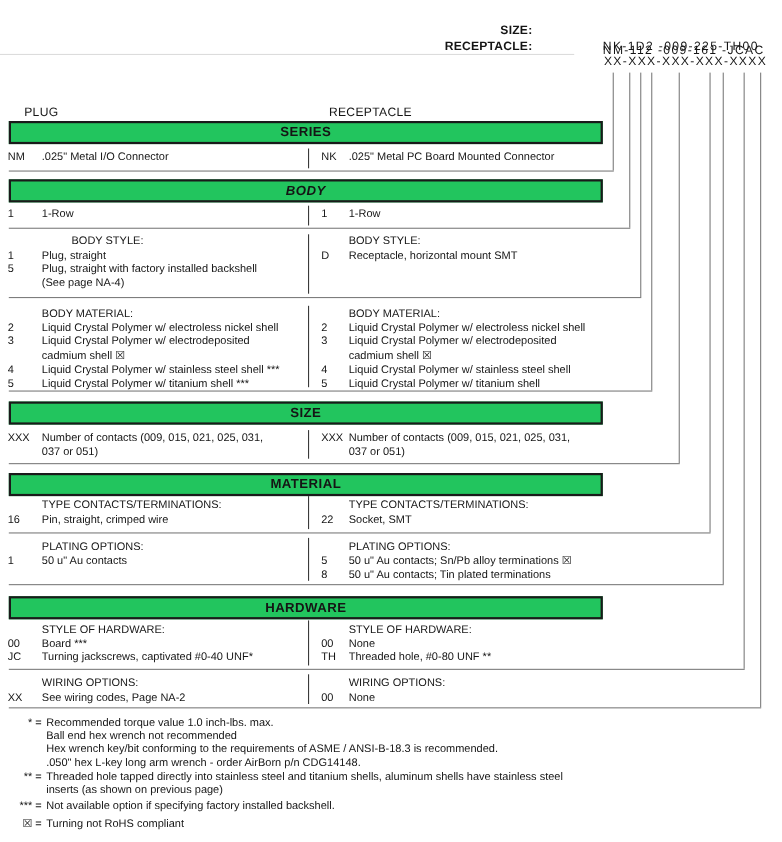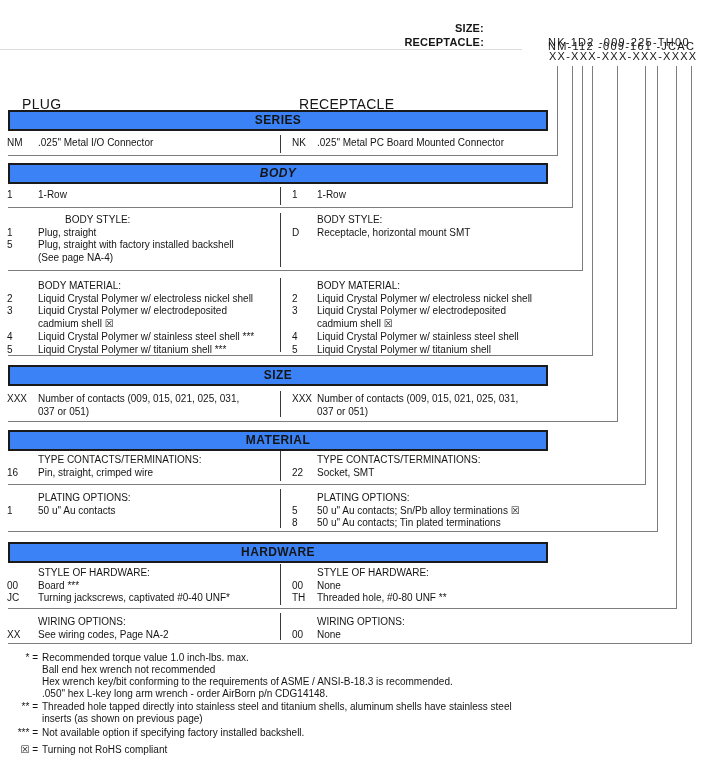--- a/index.html
+++ b/index.html
@@ -2,23 +2,23 @@
 <html><head>
 <meta charset="utf-8">
 <style>
   html,body{margin:0;padding:0;background:#fff;}
   .page{position:relative;width:711px;height:765px;background:#ffffff;overflow:hidden;
         font-family:"Liberation Sans","DejaVu Sans",sans-serif;color:#151515;}
   .faint{position:absolute;left:0;top:49px;width:522px;border-top:1px solid #dcdcdc;}
   .pn-label{position:absolute;left:360px;width:124px;text-align:right;font-weight:bold;
             font-size:11px;letter-spacing:0.2px;white-space:nowrap;}
   .pn-value{position:absolute;left:548px;font-size:11px;letter-spacing:1.25px;white-space:nowrap;}
-  .col-title{position:absolute;font-size:14px;letter-spacing:0.3px;padding-left:12px;}
+  .col-title{position:absolute;font-size:11px;letter-spacing:0.3px;padding-left:12px;}
   .sec-box{position:absolute;left:8px;width:536px;height:17px;border:2px solid #1a1a1a;
-           text-align:center;font-weight:bold;font-size:12px;line-height:17px;letter-spacing:0.4px;background:#3b82f6;}
+           text-align:center;font-weight:bold;font-size:12px;line-height:17px;letter-spacing:0.4px;background:#22c55e;}
   .col{position:absolute;font-size:10px;line-height:12.7px;}
   .col.lft{left:7px;width:276px;}
   .col.rgt{left:292px;width:288px;}
   .opt-row{display:flex;}
   .lft .code{flex:none;width:31px;}
   .rgt .code{flex:none;width:25px;}
   .desc{white-space:pre-line;}
   .sub-header{white-space:nowrap;}
   .lft .sub-header{margin-left:31px;}
   .rgt .sub-header{margin-left:25px;}

